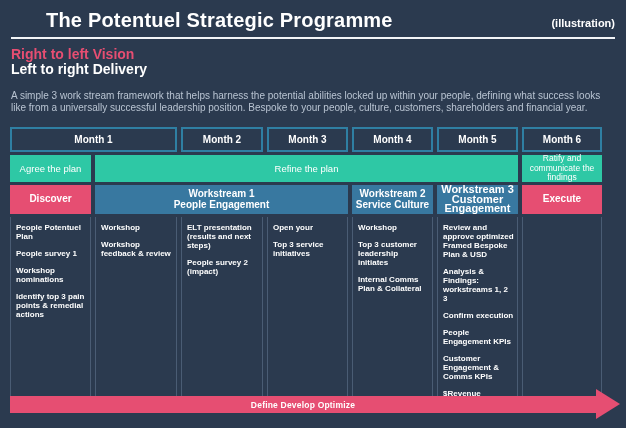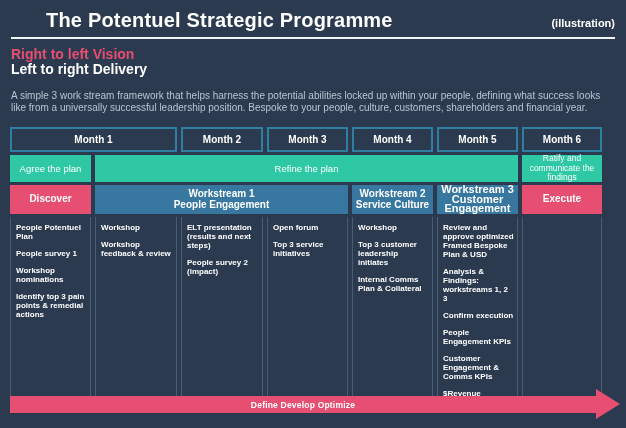--- a/index.html
+++ b/index.html
@@ -136,21 +136,21 @@
       </div>
     <div class="body-cell">
         <div class="body-item">Workshop</div>
         <div class="body-item">Workshop feedback &amp; review</div>
       </div>
     <div class="body-cell">
         <div class="body-item">ELT presentation (results and next steps)</div>
         <div class="body-item">People survey 2 (impact)</div>
       </div>
     <div class="body-cell">
-        <div class="body-item">Open forum</div>
+        <div class="body-item">Open your</div>
         <div class="body-item">Top 3 service initiatives</div>
       </div>
     <div class="body-cell">
         <div class="body-item">Workshop</div>
         <div class="body-item">Top 3 customer leadership initiates</div>
         <div class="body-item">Internal Comms Plan &amp; Collateral</div>
       </div>
     <div class="body-cell">
         <div class="body-item">Review and approve optimized Framed Bespoke Plan &amp; USD</div>
         <div class="body-item">Analysis &amp; Findings: workstreams 1, 2 3</div>

